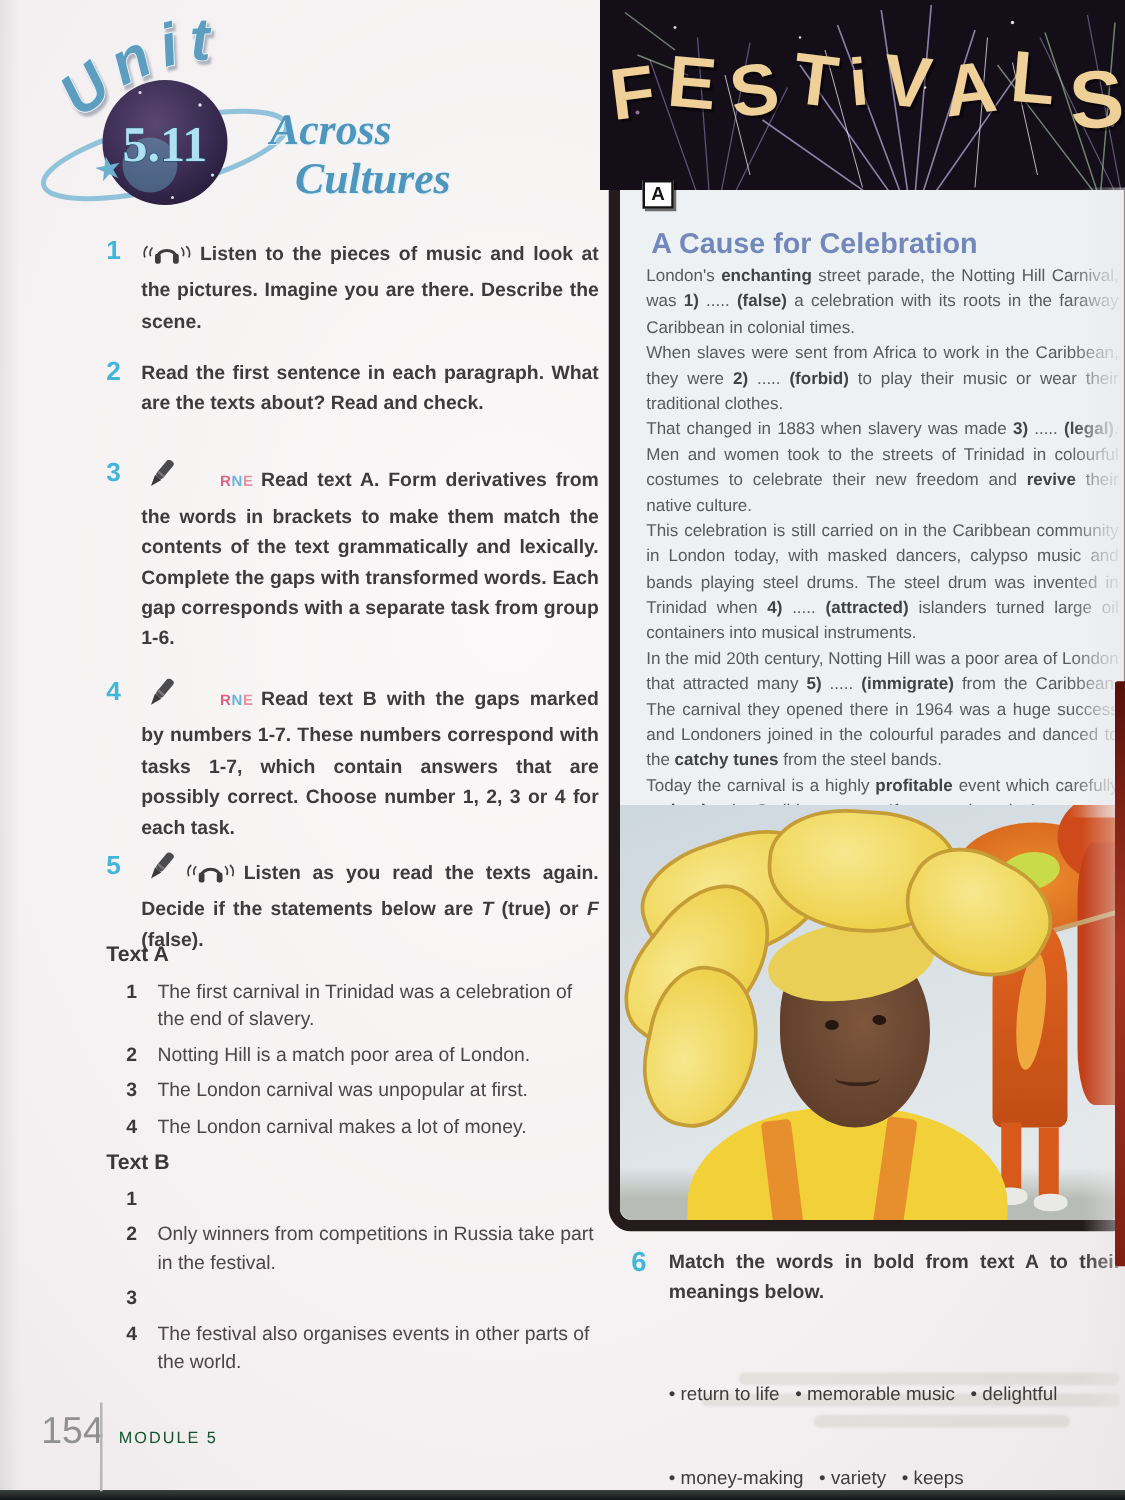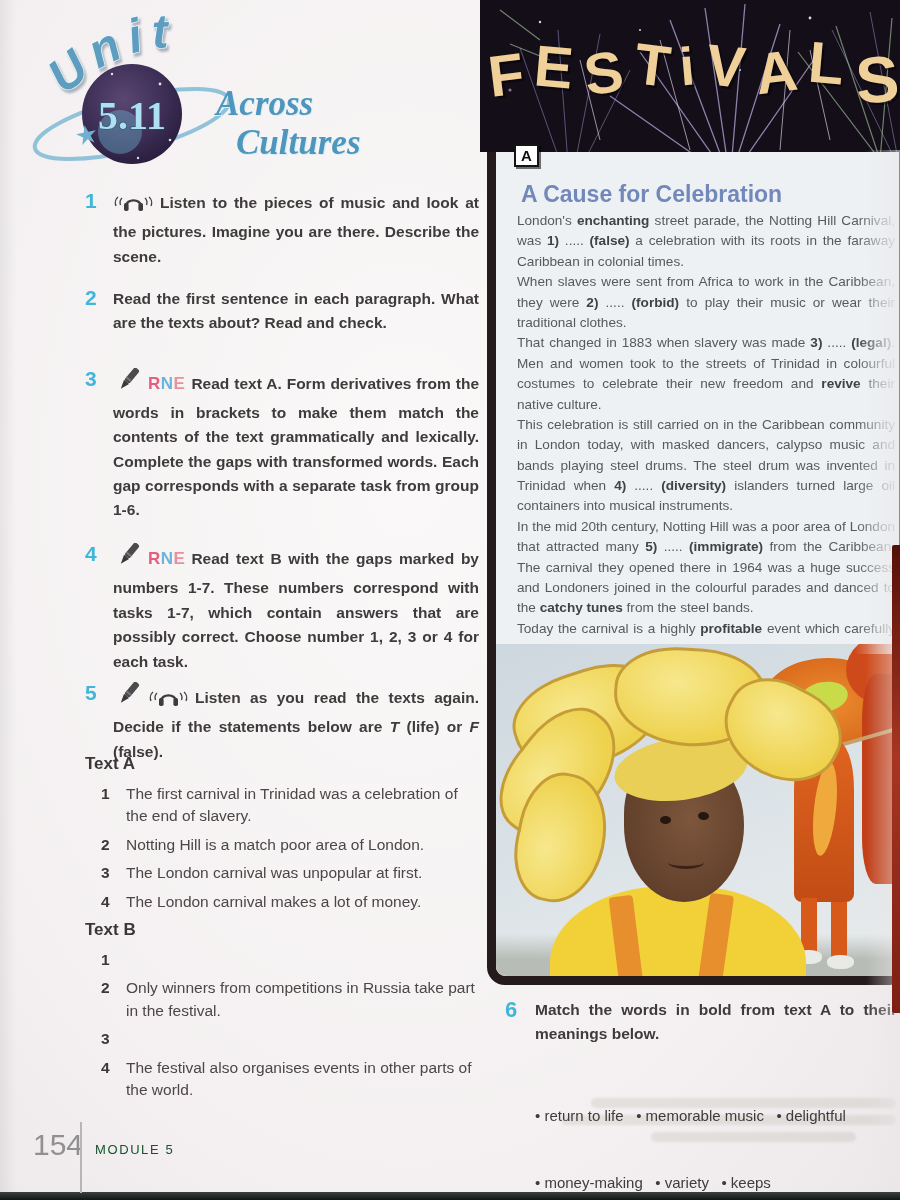--- a/index.html
+++ b/index.html
@@ -32,21 +32,21 @@
   .across{position:absolute;left:216px;top:84px;z-index:4;
     font-family:"Liberation Serif", serif;font-style:italic;font-weight:700;
     font-size:35px;color:#4e96bd;line-height:1.12;text-shadow:1px 1px 0 #d9ecf5;}
   .across .l2{margin-left:20px;}
 
   
   .ex{position:absolute;left:85px;width:394px;padding-left:28px;}
   .exnum{position:absolute;left:0;top:-1px;color:var(--accent);font-weight:700;font-size:21px;}
   .extext{margin:0;text-align:justify;font-weight:700;color:#3f3b3d;font-size:15.5px;line-height:1.58;}
   .icon{display:inline-block;vertical-align:-5px;margin-right:7px;}
-  .rne{font-weight:700;font-size:17px;letter-spacing:.5px;margin-right:6px;}
+  .rne{font-weight:700;font-size:12px;letter-spacing:.5px;margin-right:6px;margin-left:28px;}
   .rne span:nth-child(1){color:var(--rne_r);}
   .rne span:nth-child(2){color:var(--rne_n);}
   .rne span:nth-child(3){color:var(--rne_e);}
   .seg-i{font-style:italic;}
 
   .stmt-block{position:absolute;left:85px;width:394px;}
   .stmt-h{margin:0 0 9px 0;font-size:17px;font-weight:700;color:#3b3739;}
   .stmt{display:flex;gap:12px;margin-bottom:6px;font-size:15.5px;line-height:1.45;}
   .stmt-n{font-weight:700;color:#3c3839;min-width:13px;margin-left:16px;}
   .stmt-t{color:#4c4549;}
@@ -244,21 +244,21 @@
           <g stroke="#3c3c3c" fill="none" stroke-width="1.3">
       <path d="M5,7 A6,7 0 0 0 3,16"></path>
             <path d="M9,8 A5,6 0 0 0 7.5,15"></path>
       <path d="M12.5,16 A8.5,8.5 0 0 1 28.5,16" stroke-width="2.4"></path>
       <path d="M32,8 A5,6 0 0 1 33.5,15"></path>
             <path d="M36,7 A6,7 0 0 1 38,16"></path>
           </g>
       <rect x="11" y="13" width="4.6" height="8" rx="1.8" fill="#3c3c3c"></rect>
       <rect x="25.4" y="13" width="4.6" height="8" rx="1.8" fill="#3c3c3c"></rect>
         </svg>
-    </span><span><span>Listen as you read the texts again. Decide if the statements below are </span><span class="seg-i">T</span><span> (life) or </span><span class="seg-i">F</span><span> (false).</span></span>
+    </span><span><span>Listen as you read the texts again. Decide if the statements below are </span><span class="seg-i">T</span><span> (true) or </span><span class="seg-i">F</span><span> (false).</span></span>
   </p>
 </div>
 
 <div class="stmt-block" style="top:754px">
   <h3 class="stmt-h">Text A</h3>
   <div class="stmt">
       <span class="stmt-n">1</span>
       <span class="stmt-t">The first carnival in Trinidad was a celebration of the end of slavery.</span>
     </div>
   <div class="stmt">
@@ -324,21 +324,21 @@
       <span>S</span>
     </div>
 </div>
 
 <div class="card">
   <h2 class="card-title">A Cause for Celebration</h2>
   <div class="card-body">
     <p><span>London's </span><span class="seg-b">enchanting</span><span> street parade, the Notting Hill Carnival, was </span><span class="seg-b">1)</span><span> ..... </span><span class="seg-b">(false)</span><span> a celebration with its roots in the faraway Caribbean in colonial times.</span></p>
     <p><span>When slaves were sent from Africa to work in the Caribbean, they were </span><span class="seg-b">2)</span><span> ..... </span><span class="seg-b">(forbid)</span><span> to play their music or wear their traditional clothes.</span></p>
     <p><span>That changed in 1883 when slavery was made </span><span class="seg-b">3)</span><span> ..... </span><span class="seg-b">(legal)</span><span>. Men and women took to the streets of Trinidad in colourful costumes to celebrate their new freedom and </span><span class="seg-b">revive</span><span> their native culture.</span></p>
-    <p><span>This celebration is still carried on in the Caribbean community in London today, with masked dancers, calypso music and bands playing steel drums. The steel drum was invented in Trinidad when </span><span class="seg-b">4)</span><span> ..... </span><span class="seg-b">(diversity)</span><span> islanders turned large oil containers into musical instruments.</span></p>
+    <p><span>This celebration is still carried on in the Caribbean community in London today, with masked dancers, calypso music and bands playing steel drums. The steel drum was invented in Trinidad when </span><span class="seg-b">4)</span><span> ..... </span><span class="seg-b">(attracted)</span><span> islanders turned large oil containers into musical instruments.</span></p>
     <p><span>In the mid 20th century, Notting Hill was a poor area of London that attracted many </span><span class="seg-b">5)</span><span> ..... </span><span class="seg-b">(immigrate)</span><span> from the Caribbean. The carnival they opened there in 1964 was a huge success and Londoners joined in the colourful parades and danced to the </span><span class="seg-b">catchy tunes</span><span> from the steel bands.</span></p>
     <p><span>Today the carnival is a highly </span><span class="seg-b">profitable</span><span> event which carefully </span><span class="seg-b">maintains</span><span> its Caribbean roots. If you go there in August, you will witness one of the most important celebrations of </span><span class="seg-b">6)</span><span> ..... </span><span class="seg-b">(culture)</span><span> </span><span class="seg-b">diversity</span><span> in Europe.</span></p>
   </div>
   <div class="card-fade"></div>
   <div class="photo">
     <div class="ph-ground"></div>
     <div class="ph-canopy"></div>
     <div class="ph-spot"></div>
     <div class="ph-canopy2"></div>
     <div class="ph-fig2"></div>

